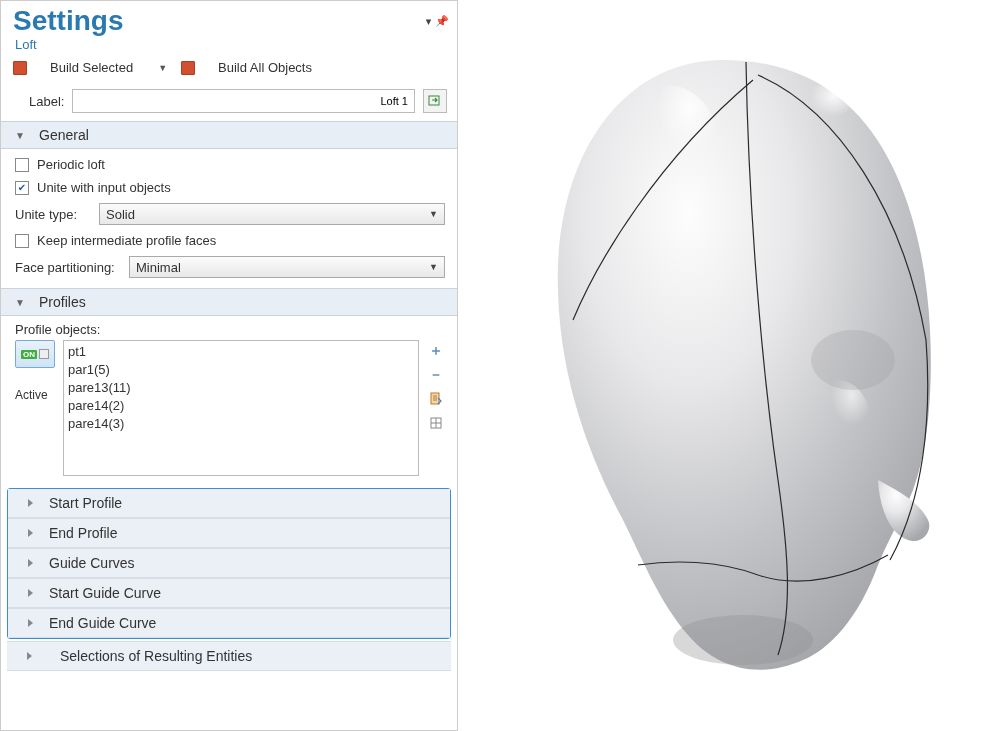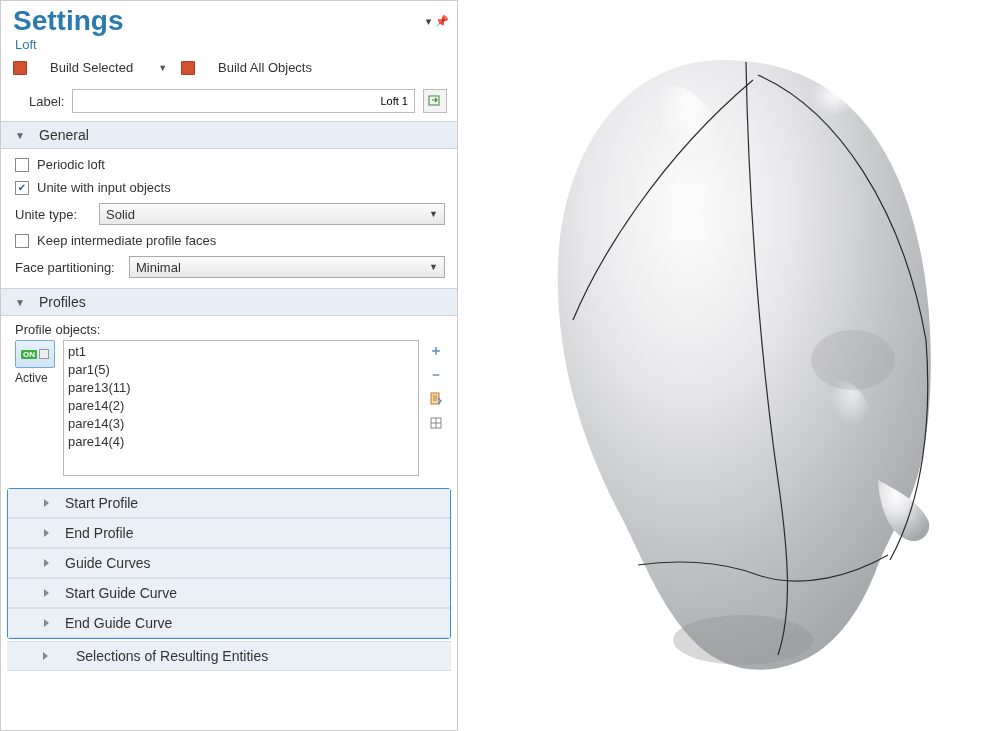--- a/index.html
+++ b/index.html
@@ -172,21 +172,21 @@
       font-size:8px;
       background:#3fae3f;
       color:#fff;
       padding:0 2px;
       border-radius:1px;
       font-weight:bold;
     }
     .off-badge {
       width:10px;height:10px;border:1px solid #999;background:#eee;
     }
-    .active-lbl { font-size:12px; margin-top:3px; color:#333;}
+    .active-lbl { font-size:12px; margin-top:20px; color:#333;}
     .list-box {
       flex: 1;
       border: 1px solid #bbb;
       height: 136px;
       padding: 2px 4px;
       overflow-y: scroll;
       font-size: 13px;
       background:#fff;
     }
     .list-box div { line-height: 18px; }
@@ -211,21 +211,21 @@
     .side-icon.opt { color:#888; font-size:12px; }
     .highlight-group {
       border: 1px solid #3a8ed6;
       border-radius: 3px;
       margin: 2px 6px 2px 6px;
     }
     .sub-section {
       background: #eaf0f6;
       border-top: 1px solid #d7dee6;
       border-bottom: 1px solid #d7dee6;
-      padding: 6px 10px 6px 36px;
+      padding: 6px 10px 6px 20px;
       display:flex;
       align-items:center;
       gap:16px;
       cursor:pointer;
       font-size:14px;
     }
     .sub-section:first-child { border-top:none; }
     .tri {
       display:inline-block;
       width:0;height:0;
@@ -329,21 +329,20 @@
           <span class="off-badge"></span>
         </div>
         <div class="active-lbl">Active</div>
       </div>
       <div class="list-box" id="profile-list">
           <div>pt1</div>
           <div>par1(5)</div>
           <div>pare13(11)</div>
           <div>pare14(2)</div>
           <div>pare14(3)</div>
-          <div>pare14(4)</div>
         </div>
       <div class="side-icons">
         <div class="side-icon plus">＋</div>
         <div class="side-icon minus">－</div>
         <div class="side-icon paste">
           <svg width="16" height="16" viewBox="0 0 16 16">
               <rect x="3" y="2" width="8" height="11" fill="#f4d9a6" stroke="#b87a30"></rect>
               <path d="M5 5h4M5 7h4M5 9h4" stroke="#b87a30"></path>
               <path d="M10 7l3 3-3 3" fill="none" stroke="#4a7fbd" stroke-width="1.2"></path>
             </svg>

